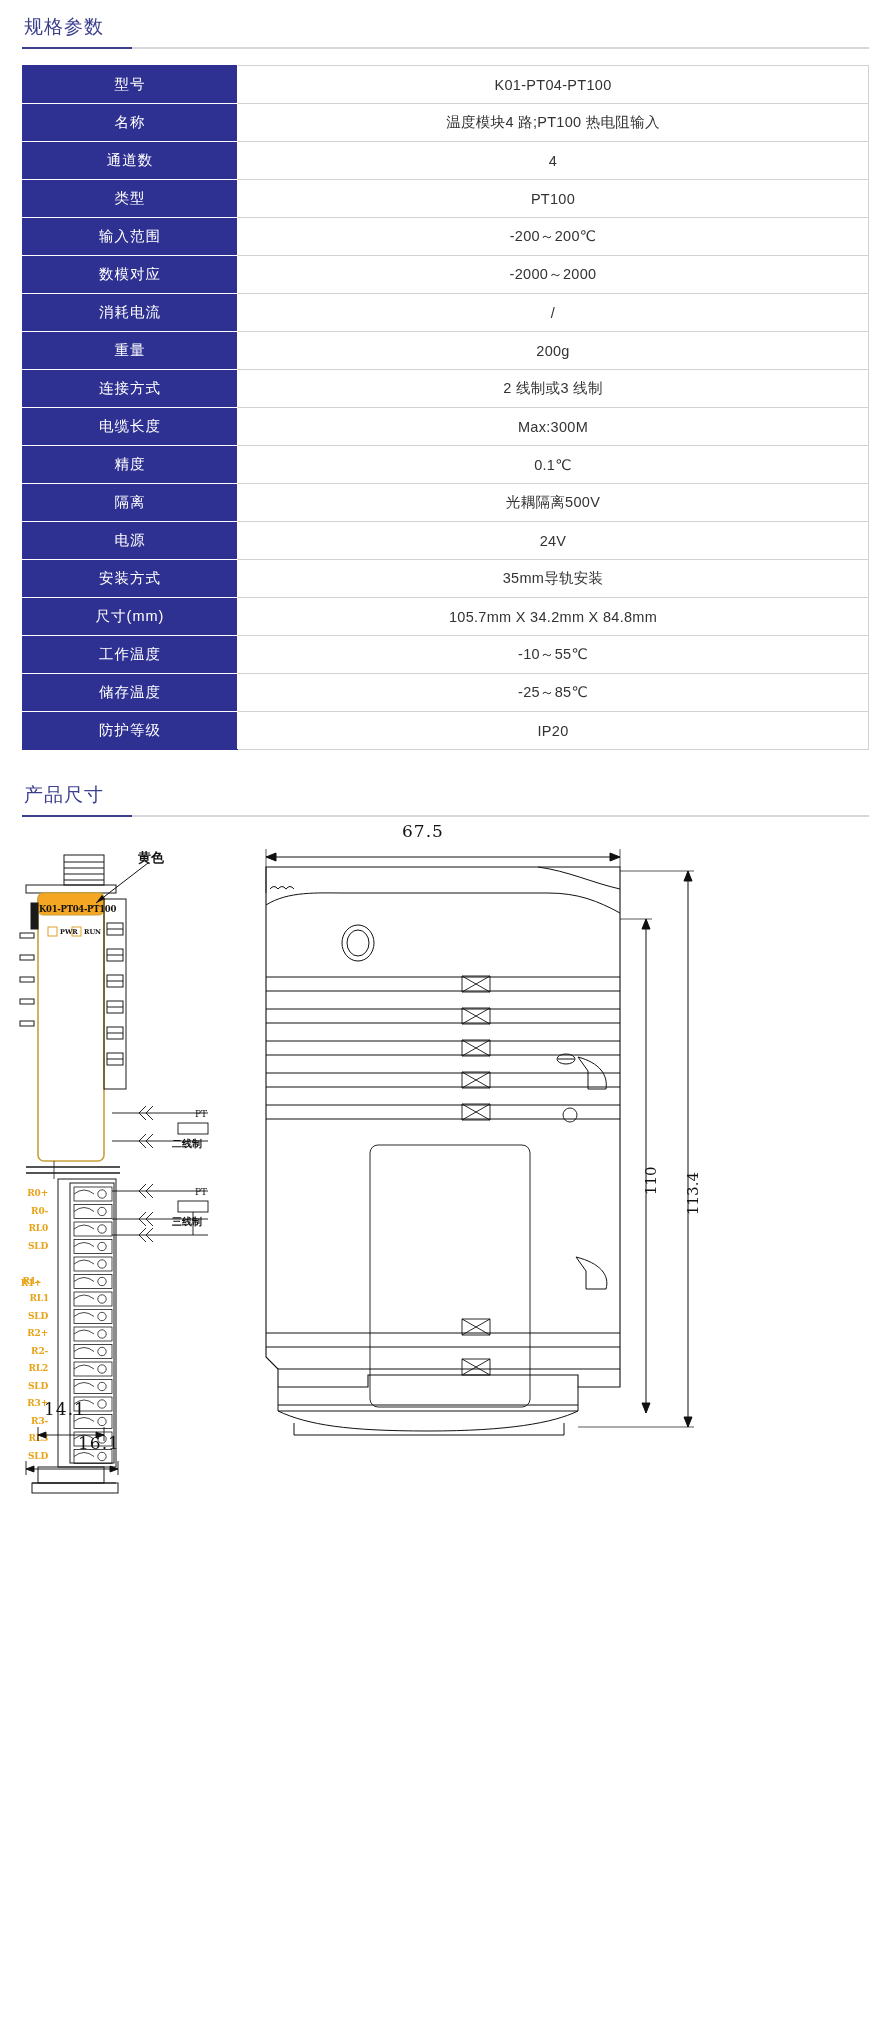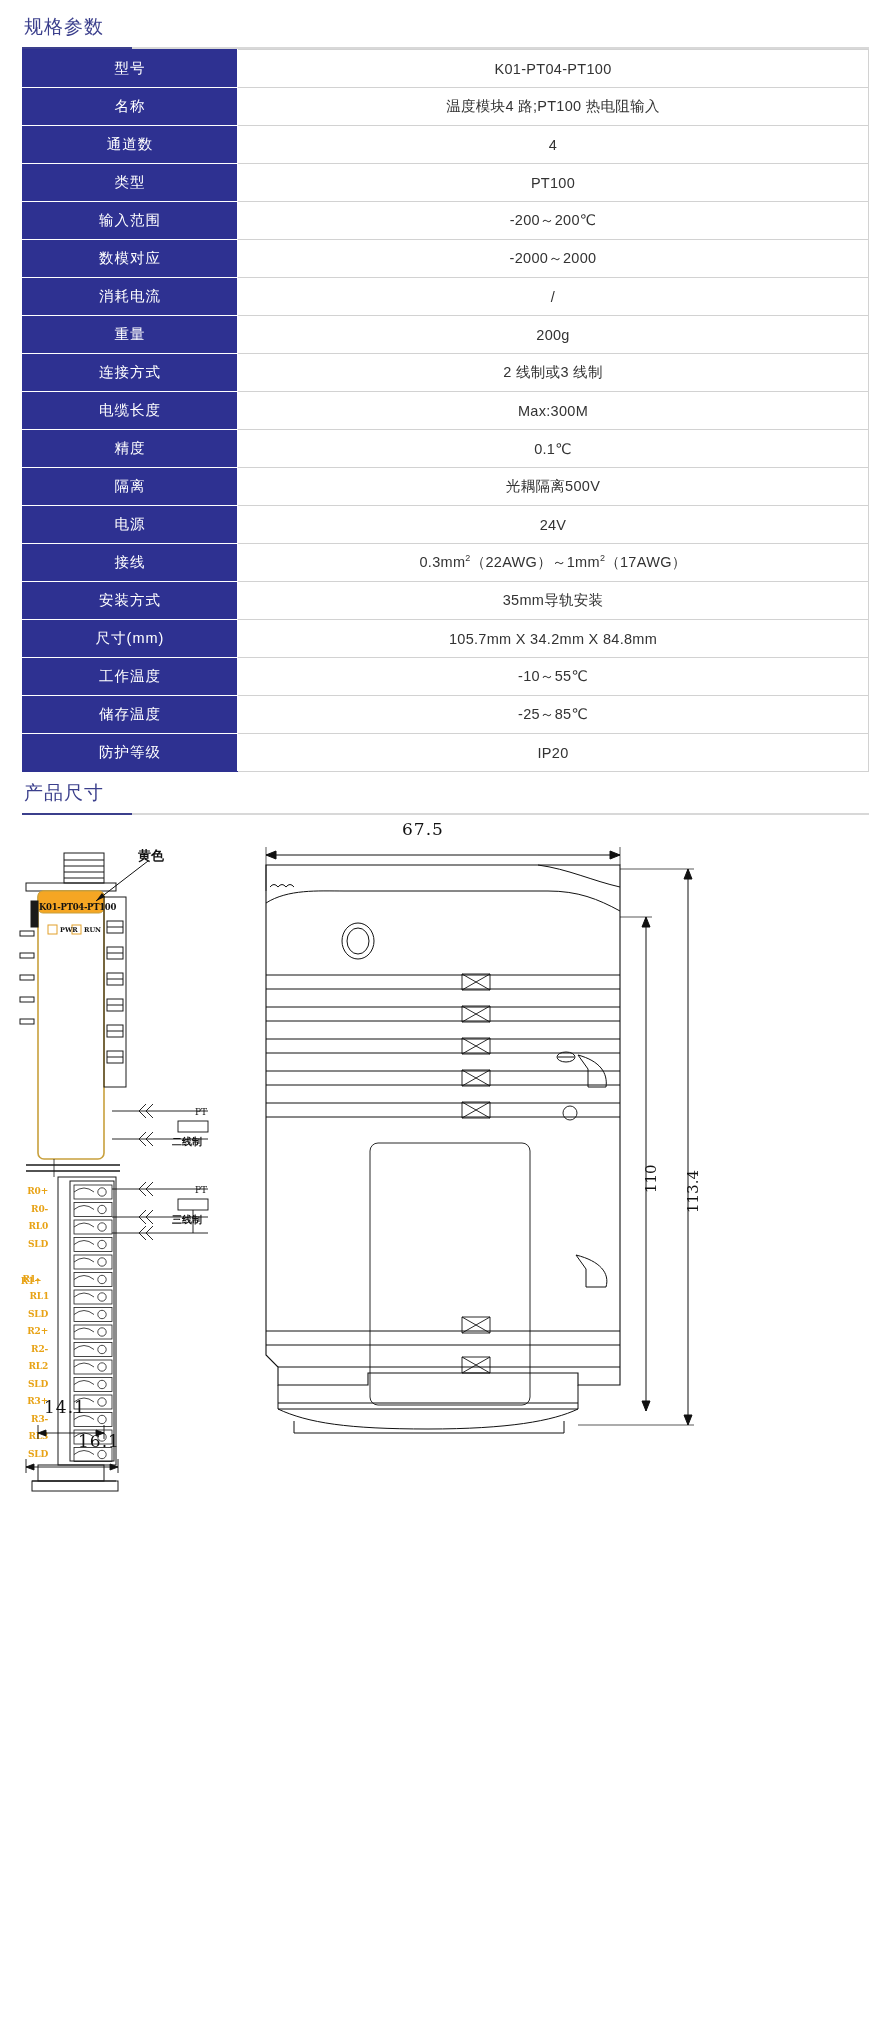--- a/index.html
+++ b/index.html
@@ -34,20 +34,21 @@
     content:"";
     position:absolute; left:0; top:0;
     width: 110px; height: 2px;
     background:#3b3f8c;
   }
 
   
   .spec-table {
     width: 847px;
     border-collapse: collapse;
+    margin-top: 16px;
     table-layout: fixed;
   }
   .spec-table td {
     height: 38px;
     font-size: 14.5px;
     vertical-align: middle;
     text-align: center;
   }
   .spec-table td.k {
     width: 215px;
@@ -205,24 +206,20 @@
         </tr>
         <tr>
           <td class="k">隔离</td>
           <td class="v">光耦隔离500V</td>
         </tr>
         <tr>
           <td class="k">电源</td>
           <td class="v">24V</td>
         </tr>
         <tr>
-          <td class="k">接线</td>
-          <td class="v">0.3mm<sup>2</sup>（22AWG）～1mm<sup>2</sup>（17AWG）</td>
-        </tr>
-        <tr>
           <td class="k">安装方式</td>
           <td class="v">35mm导轨安装</td>
         </tr>
         <tr>
           <td class="k">尺寸(mm)</td>
           <td class="v">105.7mm X 34.2mm X 84.8mm</td>
         </tr>
         <tr>
           <td class="k">工作温度</td>
           <td class="v">-10～55℃</td>
@@ -232,21 +229,21 @@
           <td class="v">-25～85℃</td>
         </tr>
         <tr>
           <td class="k">防护等级</td>
           <td class="v">IP20</td>
         </tr>
       </tbody>
   </table>
 </div>
 
-<div class="section sec-head" style="margin-top:8px;">
+<div class="section sec-head" style="margin-top:32px;">
   <div class="sec-title">产品尺寸</div>
   <div class="sec-rule"></div>
 </div>
 
 <div class="drawing">
 
   <svg width="240" height="680" viewBox="0 0 240 680" style="position:absolute;left:8px;top:0;">
     <g fill="none" stroke="#1a1a1a" stroke-width="1">
 
       <rect x="56" y="28" width="40" height="30"></rect>

